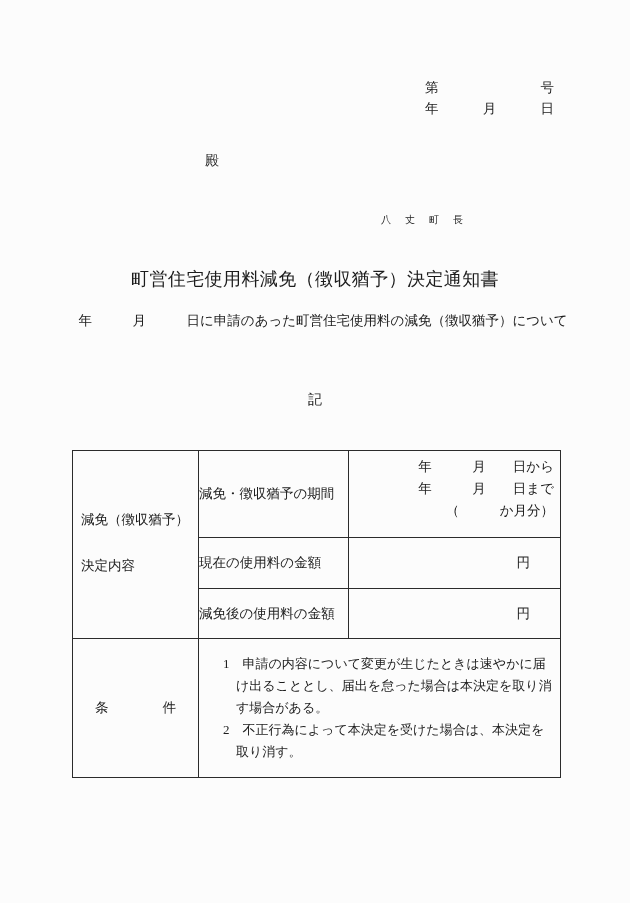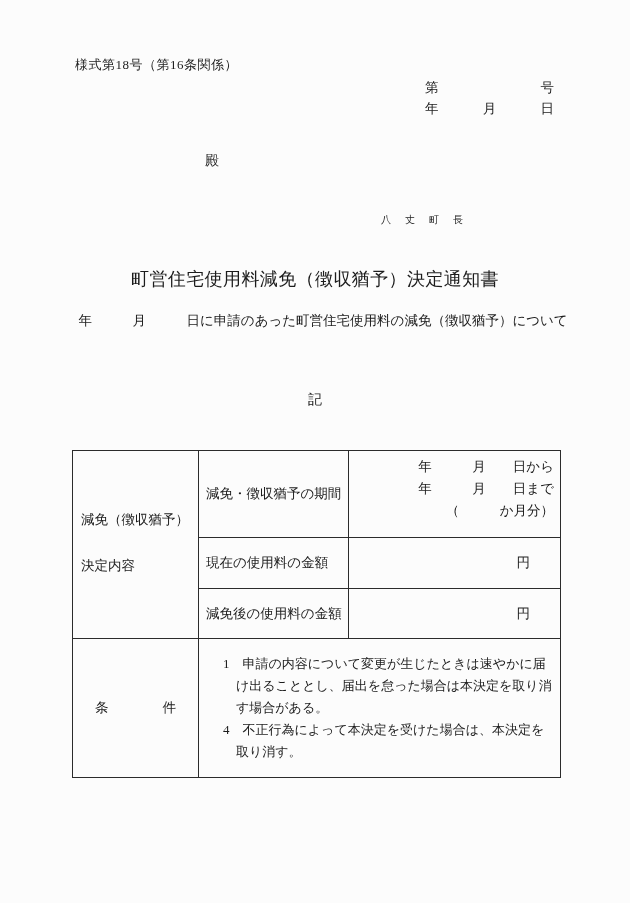--- a/index.html
+++ b/index.html
@@ -37,38 +37,37 @@
   .main-table {
     position: absolute; left: 72px; top: 450px;
     border-collapse: collapse; table-layout: fixed; width: 488px;
     font-size: 13.5px; color: #1c1c1c;
   }
   .main-table td { border: 1px solid #2b2b2b; padding: 0; vertical-align: middle; }
 
   td.decision-cell { vertical-align: top; padding: 60px 0 0 8px; }
   td.decision-cell .l2 { margin-top: 28px; }
 
-  td.row-label { padding-left: 7px; }
+  td.row-label { }
 
   td.period-value { vertical-align: top; text-align: right; padding: 5px 6px 0 0; margin-top: 38px; }
   td.period-value .vline { height: 22px; line-height: 22px; white-space: nowrap; }
 
   td.amount-value { text-align: right; padding-right: 30px; }
 
   td.cond-label { text-align: center; }
 
   td.cond-text { vertical-align: top; padding: 14px 8px 0 0; font-size: 13px; }
   td.cond-text p { margin: 0; padding-left: 37px; text-indent: -13px; line-height: 22px; }
 </style>
 </head>
 <body>
 
 <div class="page">
 
-  <div class="abs form-number">様式第18号（第16条関係）</div>
 
   <div class="abs doc-head">
     <div class="row">
       <span>第</span>
       <span>号</span>
     </div>
     <div class="row">
       <span>年</span>
       <span>月</span>
       <span>日</span>
@@ -111,19 +110,19 @@
       <td class="amount-value">円</td>
     </tr>
     <tr style="height:50px">
       <td class="row-label">減免後の使用料の金額</td>
       <td class="amount-value">円</td>
     </tr>
     <tr style="height:139px">
       <td class="cond-label">条　　　　件</td>
       <td colspan="2" class="cond-text">
         <p>1　申請の内容について変更が生じたときは速やかに届け出ることとし、届出を怠った場合は本決定を取り消す場合がある。</p>
-        <p>4　不正行為によって本決定を受けた場合は、本決定を取り消す。</p>
+        <p>2　不正行為によって本決定を受けた場合は、本決定を取り消す。</p>
       </td>
     </tr>
   </tbody>
     </table>
 
 </div>
 
 </body></html>

